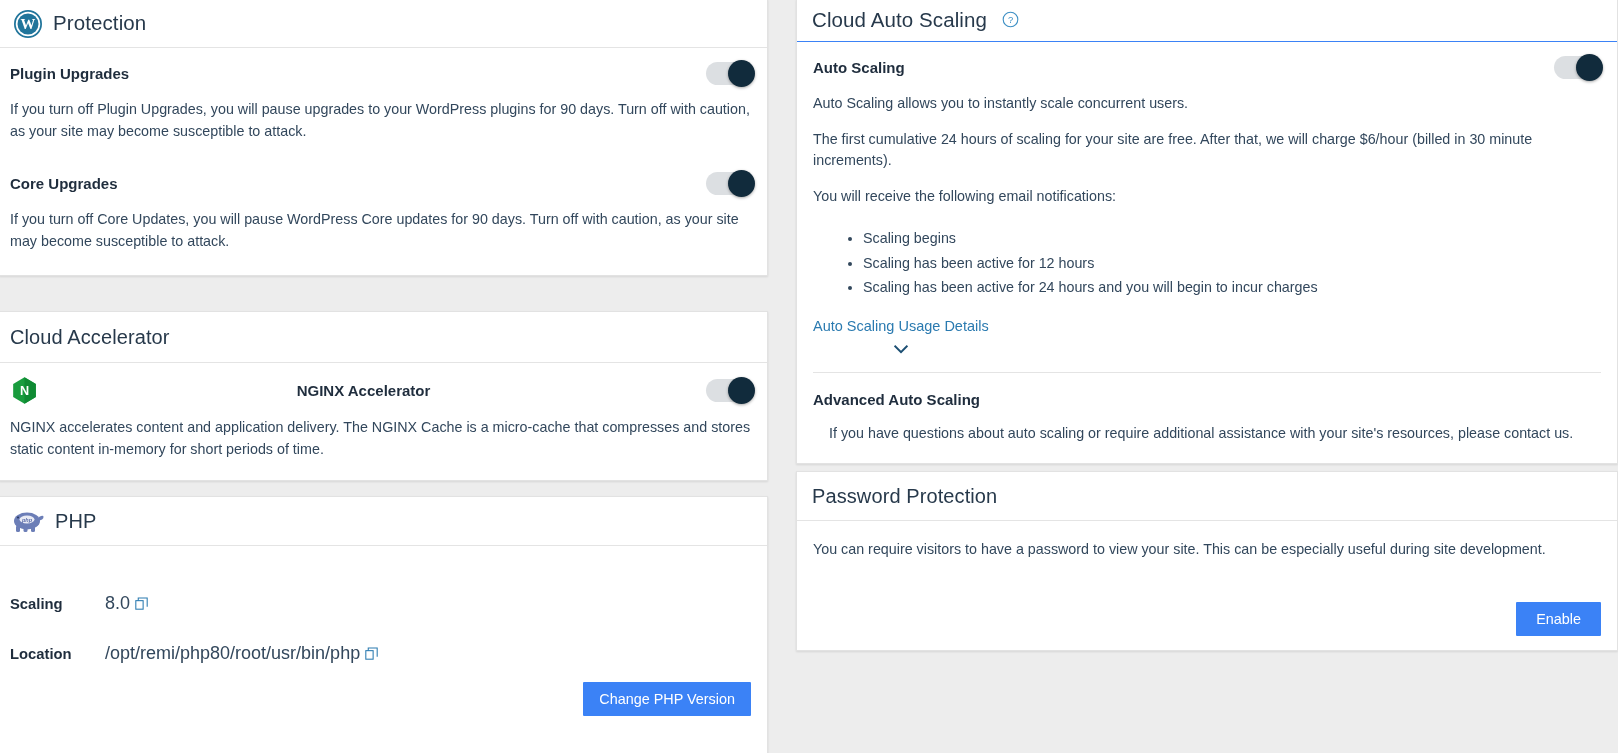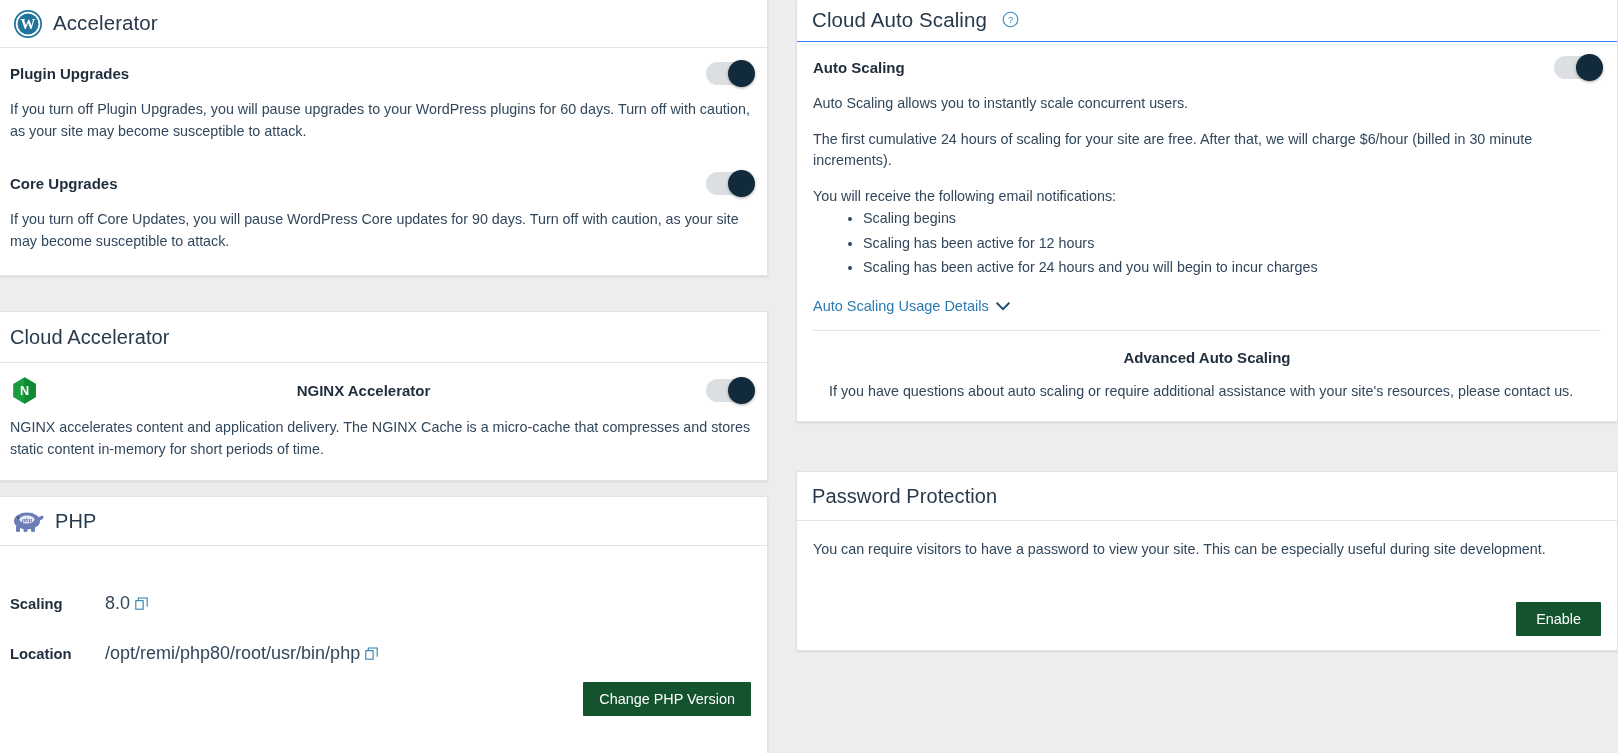--- a/index.html
+++ b/index.html
@@ -76,21 +76,20 @@
     align-items: center;
     justify-content: space-between;
   }
 
   .sub-title {
     font-size: 15px;
     font-weight: bold;
     color: #1f2d3d;
     margin: 0;
     line-height: 1.2;
-    text-align: center;
   }
 
   .para {
     font-size: 14.3px;
     color: #32475c;
     line-height: 1.52;
     margin: 14px 0 0 0;
     max-width: 742px;
   }
 
@@ -183,21 +182,21 @@
     color: #1f2d3d;
   }
   .kv-val {
     font-size: 18px;
     color: #32475c;
   }
   #kv-version  { top: 47px; }
   #kv-location { top: 97px; }
 
   .btn {
-    background: #14532d;
+    background: #3b82f6;
     color: #ffffff;
     border: none;
     font-size: 14.4px;
     font-family: "Liberation Sans", sans-serif;
     padding: 10px 16px;
     cursor: pointer;
     border-radius: 1px;
     line-height: 1;
   }
 
@@ -215,40 +214,41 @@
   }
   #autoscale-card .card-head { height: 41px; padding-left: 15px; border-bottom: none; }
   #autoscale-card .card-body { padding: 0; }
   .inner {
     padding: 14px 16px 18px 16px;
     border-top: 1px solid #3b82f6;
   }
   .inner.no-top { border-top: none; }
 
   .bullets {
-    margin: 0 0 0 0;
+    margin: 20px 0 0 0;
     padding-left: 50px;
     list-style: disc;
   }
   .bullets li {
     font-size: 14.3px;
     color: #32475c;
     line-height: 1.45;
     margin: 0 0 4px 0;
   }
 
   .link {
     color: #2a7ab0;
     font-size: 14.5px;
     text-decoration: none;
     cursor: pointer;
     display: inline-flex;
     align-items: center;
     gap: 7px;
     margin-top: 16px;
+    flex-direction: column;
   }
   .chev {
     width: 14px; height: 9px; display:inline-block;
   }
 
   .divider {
     height: 1px;
     background: #e4e4e4;
     margin: 15px 0 0 0;
   }
@@ -280,32 +280,32 @@
 
     <section class="card" id="app-card">
       <div class="card-head">
         <span>
           <svg class="wp-icon" viewBox="0 0 64 64" aria-hidden="true">
             <circle cx="32" cy="32" r="30" fill="#ffffff" stroke="#21759b" stroke-width="4"></circle>
             <circle cx="32" cy="32" r="24" fill="#21759b"></circle>
             <text x="32" y="44" text-anchor="middle" font-family="Liberation Serif, serif" font-size="34" font-weight="bold" fill="#ffffff">W</text>
           </svg>
         </span>
-        <span class="card-title">Accelerator</span>
+        <span class="card-title">Protection</span>
       </div>
       <div class="card-body">
 
         <div class="app-block">
           <div class="row-head">
             <h3 class="sub-title">Plugin Upgrades</h3>
             <div class="toggle">
               <span class="knob"></span>
             </div>
           </div>
-          <p class="para">If you turn off Plugin Upgrades, you will pause upgrades to your WordPress plugins for 60 days. Turn off with caution, as your site may become susceptible to attack.</p>
+          <p class="para">If you turn off Plugin Upgrades, you will pause upgrades to your WordPress plugins for 90 days. Turn off with caution, as your site may become susceptible to attack.</p>
         </div>
 
         <div class="app-block">
           <div class="row-head">
             <h3 class="sub-title">Core Upgrades</h3>
             <div class="toggle">
               <span class="knob"></span>
             </div>
           </div>
           <p class="para">If you turn off Core Updates, you will pause WordPress Core updates for 90 days. Turn off with caution, as your site may become susceptible to attack.</p>

